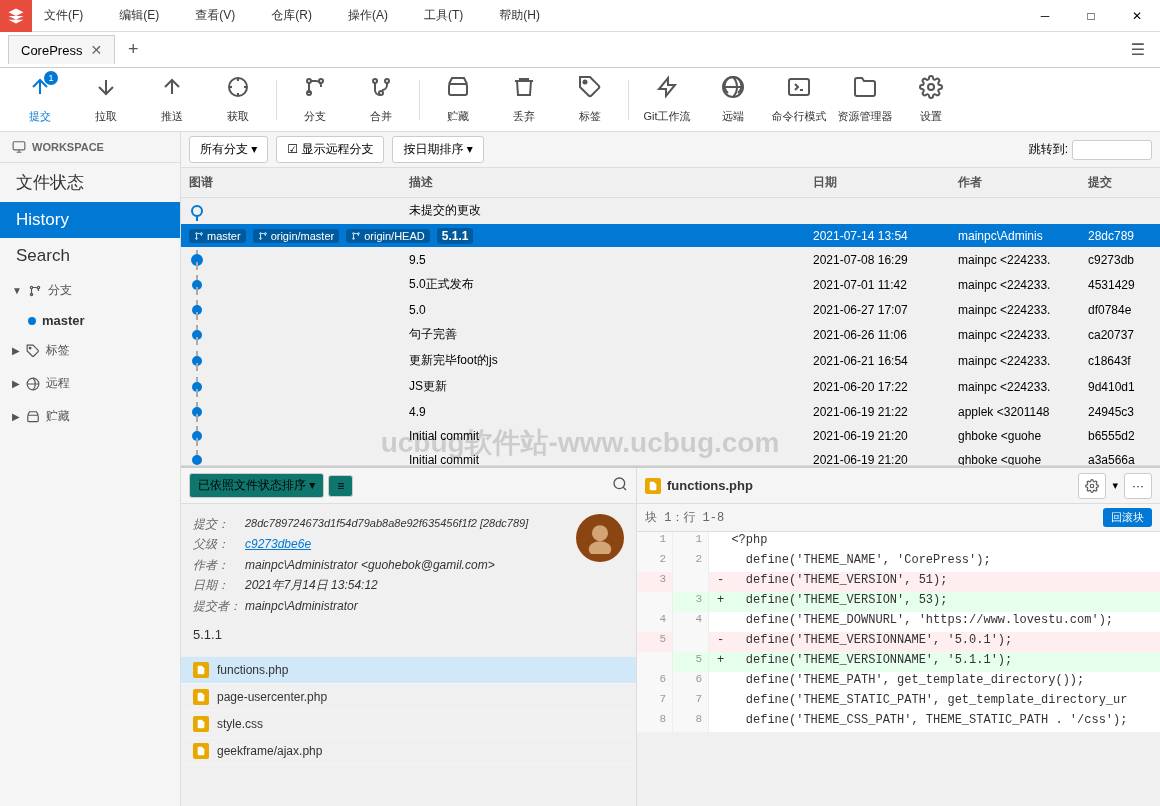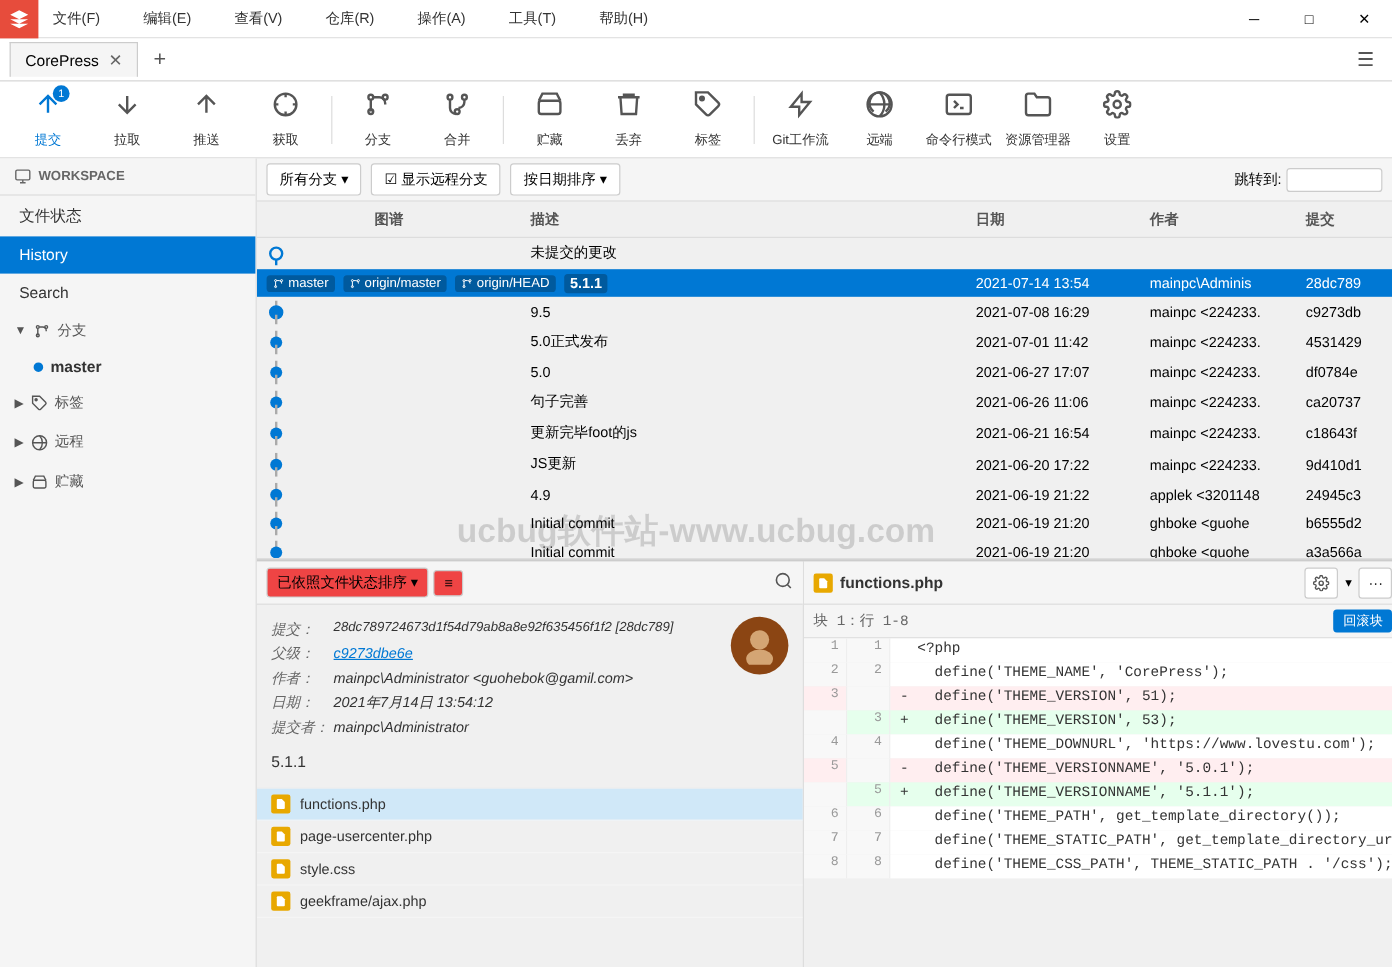--- a/index.html
+++ b/index.html
@@ -28,23 +28,23 @@
     .tool-btn.active-commit { color: #0078d4; }
     .tool-btn.active-commit .icon { color: #0078d4; }
     .commit-badge { position: relative; }
     .commit-badge::after { content: '1'; position: absolute; top: -4px; right: -6px; background: #0078d4; color: white; font-size: 9px; border-radius: 8px; width: 14px; height: 14px; display: flex; align-items: center; justify-content: center; }
     .tool-sep { width: 1px; height: 40px; background: #ddd; margin: 0 4px; }
 
     
     #main { display: flex; height: calc(806px - 32px - 36px - 64px); }
 
     
-    #sidebar { width: 214px; background: #f5f5f5; border-right: 1px solid #ddd; display: flex; flex-direction: column; overflow: hidden; }
+    #sidebar { width: 181px; background: #f5f5f5; border-right: 1px solid #ddd; display: flex; flex-direction: column; overflow: hidden; }
     #workspace-header { padding: 8px 12px; font-size: 11px; color: #666; font-weight: 600; display: flex; align-items: center; gap: 6px; border-bottom: 1px solid #ddd; }
-    .sidebar-nav-item { padding: 8px 16px; cursor: pointer; font-size: 13px; color: #333; }
+    .sidebar-nav-item { padding: 8px 16px; cursor: pointer; font-size: 17px; color: #333; }
     .sidebar-nav-item.active { background: #0078d4; color: white; }
     .sidebar-section { display: flex; flex-direction: column; }
     .sidebar-section-header { padding: 8px 12px; font-size: 12px; color: #555; display: flex; align-items: center; gap: 6px; cursor: pointer; }
     .sidebar-branch-item { padding: 6px 16px 6px 28px; cursor: pointer; font-size: 13px; color: #333; display: flex; align-items: center; gap: 6px; }
     .sidebar-branch-item.active { font-weight: bold; }
     .branch-dot { width: 8px; height: 8px; border-radius: 50%; border: 2px solid #0078d4; background: white; flex-shrink: 0; }
     .branch-dot.filled { background: #0078d4; }
 
     
     #right-panel { flex: 1; display: flex; flex-direction: column; overflow: hidden; }
@@ -52,21 +52,21 @@
     
     #graph-area { flex: 1; display: flex; flex-direction: column; overflow: hidden; border-bottom: 1px solid #ddd; min-height: 0; }
     #graph-toolbar { height: 36px; background: #f5f5f5; border-bottom: 1px solid #ddd; display: flex; align-items: center; padding: 0 8px; gap: 8px; justify-content: center; }
     .graph-btn { padding: 4px 10px; border: 1px solid #ccc; background: white; border-radius: 3px; cursor: pointer; font-size: 12px; display: flex; align-items: center; gap: 4px; }
     .jump-to { margin-left: auto; display: flex; align-items: center; gap: 4px; font-size: 12px; }
     .jump-input { border: 1px solid #ccc; padding: 2px 6px; border-radius: 3px; font-size: 12px; width: 80px; }
 
     #graph-table { flex: 1; overflow-y: auto; overflow-x: hidden; }
     #graph-header { display: flex; background: #f0f0f0; border-bottom: 1px solid #ddd; font-size: 12px; color: #555; font-weight: 600; position: sticky; top: 0; z-index: 10; }
     .gh-cell { padding: 6px 8px; }
-    .gh-graph { width: 220px; flex-shrink: 0; text-align: center; }
+    .gh-graph { width: 220px; flex-shrink: 0; }
     .gh-desc { flex: 1; }
     .gh-date { width: 145px; flex-shrink: 0; }
     .gh-author { width: 130px; flex-shrink: 0; }
     .gh-commit { width: 80px; flex-shrink: 0; }
 
     .commit-row { display: flex; align-items: center; font-size: 12px; border-bottom: 1px solid #f0f0f0; cursor: pointer; min-height: 24px; }
     .commit-row.selected { background: #0078d4; color: white; }
     .commit-row.selected .tag-badge { background: #005a9e; color: white; }
     .cr-graph { width: 220px; flex-shrink: 0; padding: 0 4px; display: flex; align-items: center; gap: 4px; position: relative; }
     .cr-desc { flex: 1; padding: 4px 8px; white-space: nowrap; overflow: hidden; text-overflow: ellipsis; }
@@ -79,21 +79,21 @@
     .tag-badge.remote { background: #cce5ff; color: #004085; }
     .tag-badge.head { background: #d1ecf1; color: #0c5460; }
     .tag-badge.version { background: #5b9bd5; color: white; font-weight: bold; font-size: 12px; }
 
     
     #bottom-area { height: 340px; display: flex; border-top: 2px solid #ccc; }
     #file-list-panel { width: 456px; flex-shrink: 0; border-right: 1px solid #ddd; display: flex; flex-direction: column; }
     #diff-panel { flex: 1; display: flex; flex-direction: column; }
 
     #file-list-toolbar { height: 36px; background: #f5f5f5; border-bottom: 1px solid #ddd; display: flex; align-items: center; padding: 0 8px; gap: 4px; }
-    .fl-btn { padding: 3px 8px; border: 1px solid #ccc; background: #ef4444; border-radius: 3px; cursor: pointer; font-size: 12px; display: flex; align-items: center; gap: 4px; }
+    .fl-btn { padding: 3px 8px; border: 1px solid #ccc; background: #0f766e; border-radius: 3px; cursor: pointer; font-size: 12px; display: flex; align-items: center; gap: 4px; }
 
     #commit-info { padding: 10px 12px; border-bottom: 1px solid #eee; font-size: 12px; line-height: 1.7; }
     .commit-info-row { display: flex; gap: 4px; }
     .ci-label { color: #666; min-width: 48px; }
     .ci-value { color: #333; }
     .ci-link { color: #0078d4; cursor: pointer; text-decoration: underline; }
     .commit-message { margin-top: 8px; font-size: 13px; color: #333; }
     .commit-avatar { width: 48px; height: 48px; background: #8B4513; border-radius: 50%; display: flex; align-items: center; justify-content: center; color: white; font-size: 20px; float: right; }
 
     #file-list { flex: 1; overflow-y: auto; }

